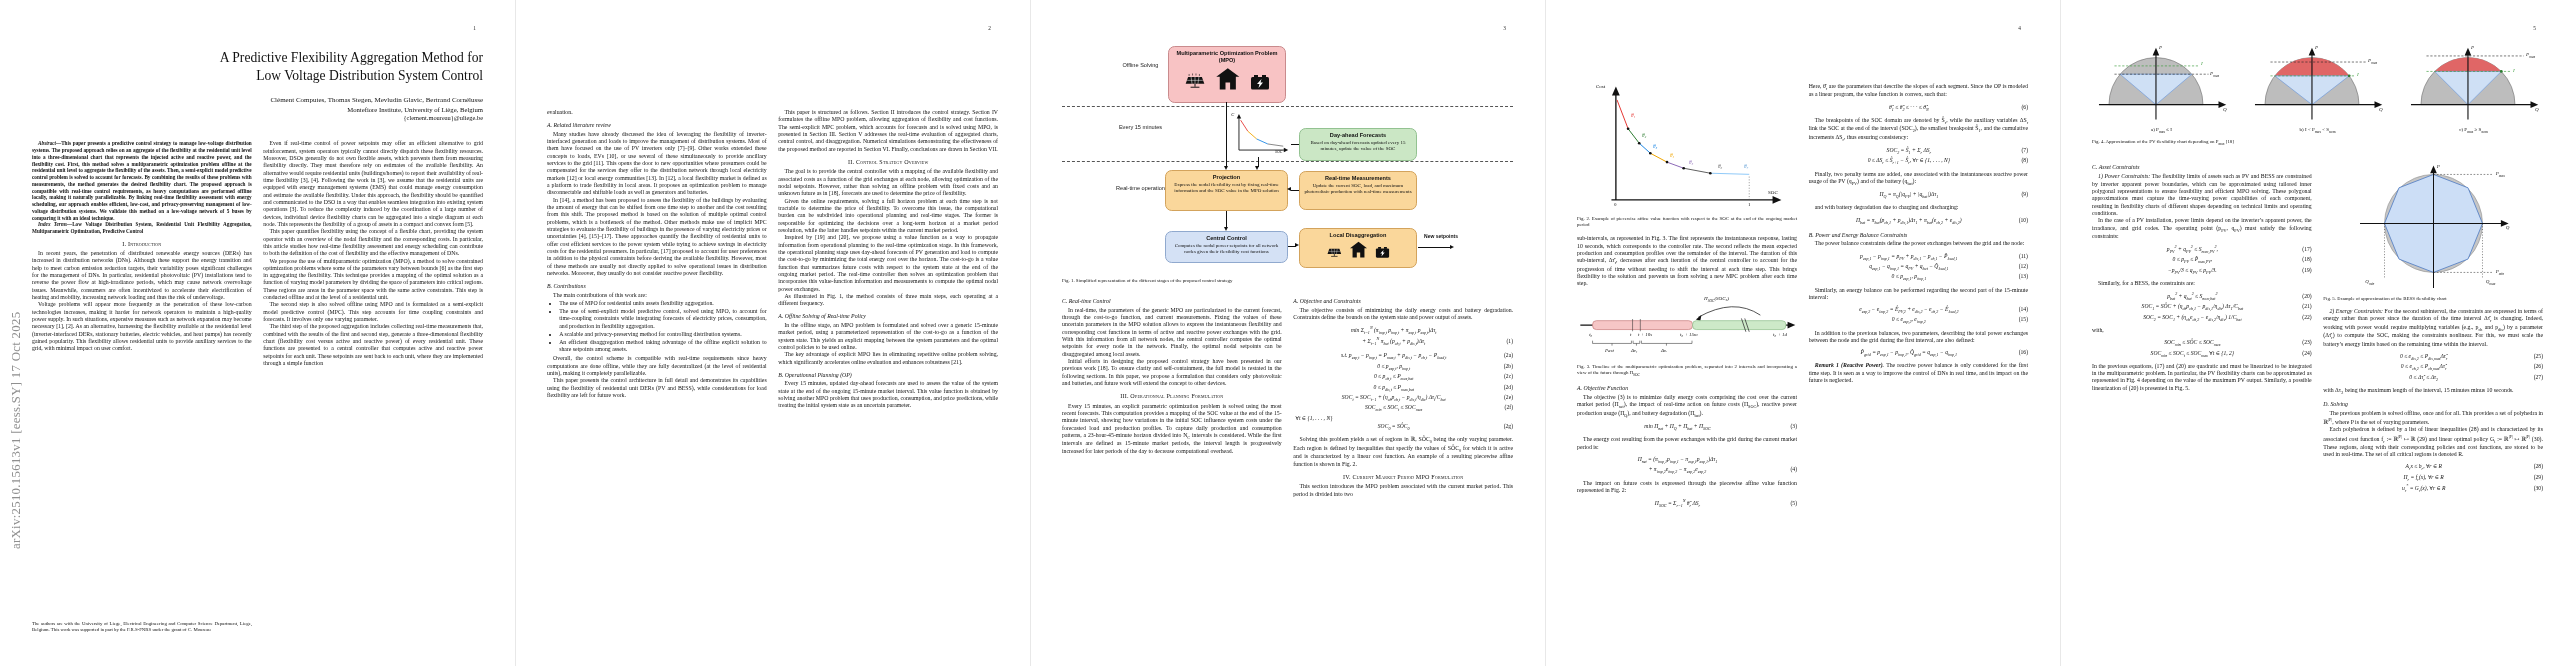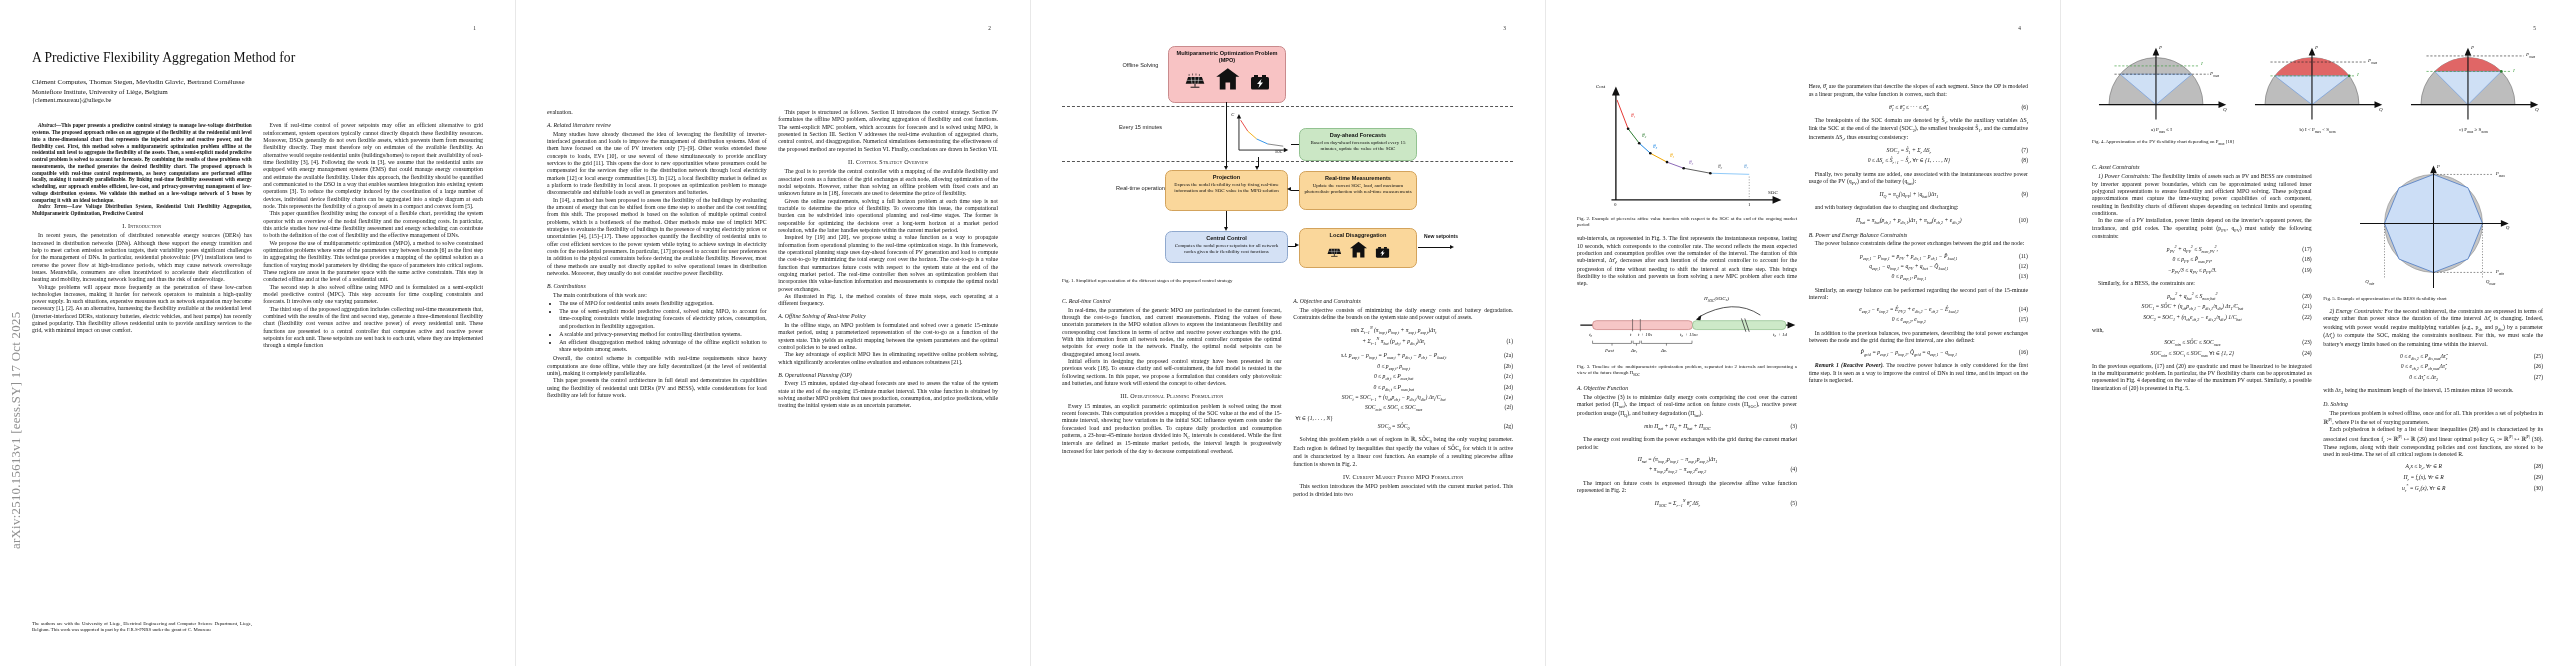--- a/index.html
+++ b/index.html
@@ -21,21 +21,21 @@
   ul.blist li{font-size:5.8px;line-height:1.265;text-align:justify;margin:0 0 0.6px 0;}
   .eqg{margin:3.9px 0;}
   .eqrow{display:flex;align-items:baseline;font-style:italic;font-size:5.6px;line-height:1.55;}
   .eqrow .eqbody{flex:1;text-align:center;}
   .eqrow.eqleft .eqbody{text-align:left;padding-left:2.2px;}
   .eqrow .eqnum{width:19px;text-align:right;font-style:normal;font-size:5.6px;}
   sub,sup{font-size:72%;}
   .footnote{position:absolute;left:32px;top:621px;width:220px;font-size:4.8px;line-height:1.3;text-align:justify;}
   .watermark{position:absolute;left:9px;top:549px;transform:rotate(-90deg);transform-origin:left top;white-space:nowrap;font-size:12.8px;color:#8f8f8f;letter-spacing:0.3px;}
   
-  .titleblock{margin-top:49px;text-align:left;}
+  .titleblock{margin-top:49px;text-align:right;}
   .title{font-size:13.6px;line-height:1.32;}
   .authors{margin-top:11px;font-size:7px;}
   .affil{margin-top:1.7px;font-size:6.7px;}
   .email{margin-top:1.7px;font-size:6.4px;}
   
   .figcap{font-size:4.9px;line-height:1.28;text-align:justify;margin-top:2.2px;}
   .figcap.center{text-align:left;}
   .fig-label{position:absolute;font-size:5px;font-style:italic;}
   
   .fig1wrap{position:relative;height:261px;margin-top:15px;}
@@ -67,20 +67,21 @@
 <body>
 
 <div class="row">
 
   <div class="page">
     <div class="watermark">arXiv:2510.15613v1  [eess.SY]  17 Oct 2025</div>
     <div class="pgnum">1</div>
     <div class="titleblock">
       <div class="title">
         <div>A Predictive Flexibility Aggregation Method for</div>
+        <div>Low Voltage Distribution System Control</div>
       </div>
       <div class="authors">Clément Computes, Thomas Stegen, Mevludin Glavic, Bertrand Cornélusse</div>
       <div class="affil">Montefiore Institute, University of Liège, Belgium</div>
       <div class="email">{clement.moureau}@uliege.be</div>
     </div>
     <div class="cols" style="margin-top:19px;">
       <div class="col">
           <p class="para abs"><i class="abslead">Abstract</i>—This paper presents a predictive control strategy to manage low-voltage distribution systems. The proposed approach relies on an aggregate of the flexibility at the residential unit level into a three-dimensional chart that represents the injected active and reactive power, and the flexibility cost. First, this method solves a multiparametric optimization problem offline at the residential unit level to aggregate the flexibility of the assets. Then, a semi-explicit model predictive control problem is solved to account for forecasts. By combining the results of these problems with measurements, the method generates the desired flexibility chart. The proposed approach is compatible with real-time control requirements, as heavy computations are performed offline locally, making it naturally parallelizable. By linking real-time flexibility assessment with energy scheduling, our approach enables efficient, low-cost, and privacy-preserving management of low-voltage distribution systems. We validate this method on a low-voltage network of 5 buses by comparing it with an ideal technique.</p>
           <p class="para abs"><i class="abslead">Index Terms</i>—Low Voltage Distribution System, Residential Unit Flexibility Aggregation, Multiparametric Optimization, Predictive Control</p>
           <div class="h1">I. Introduction</div>

